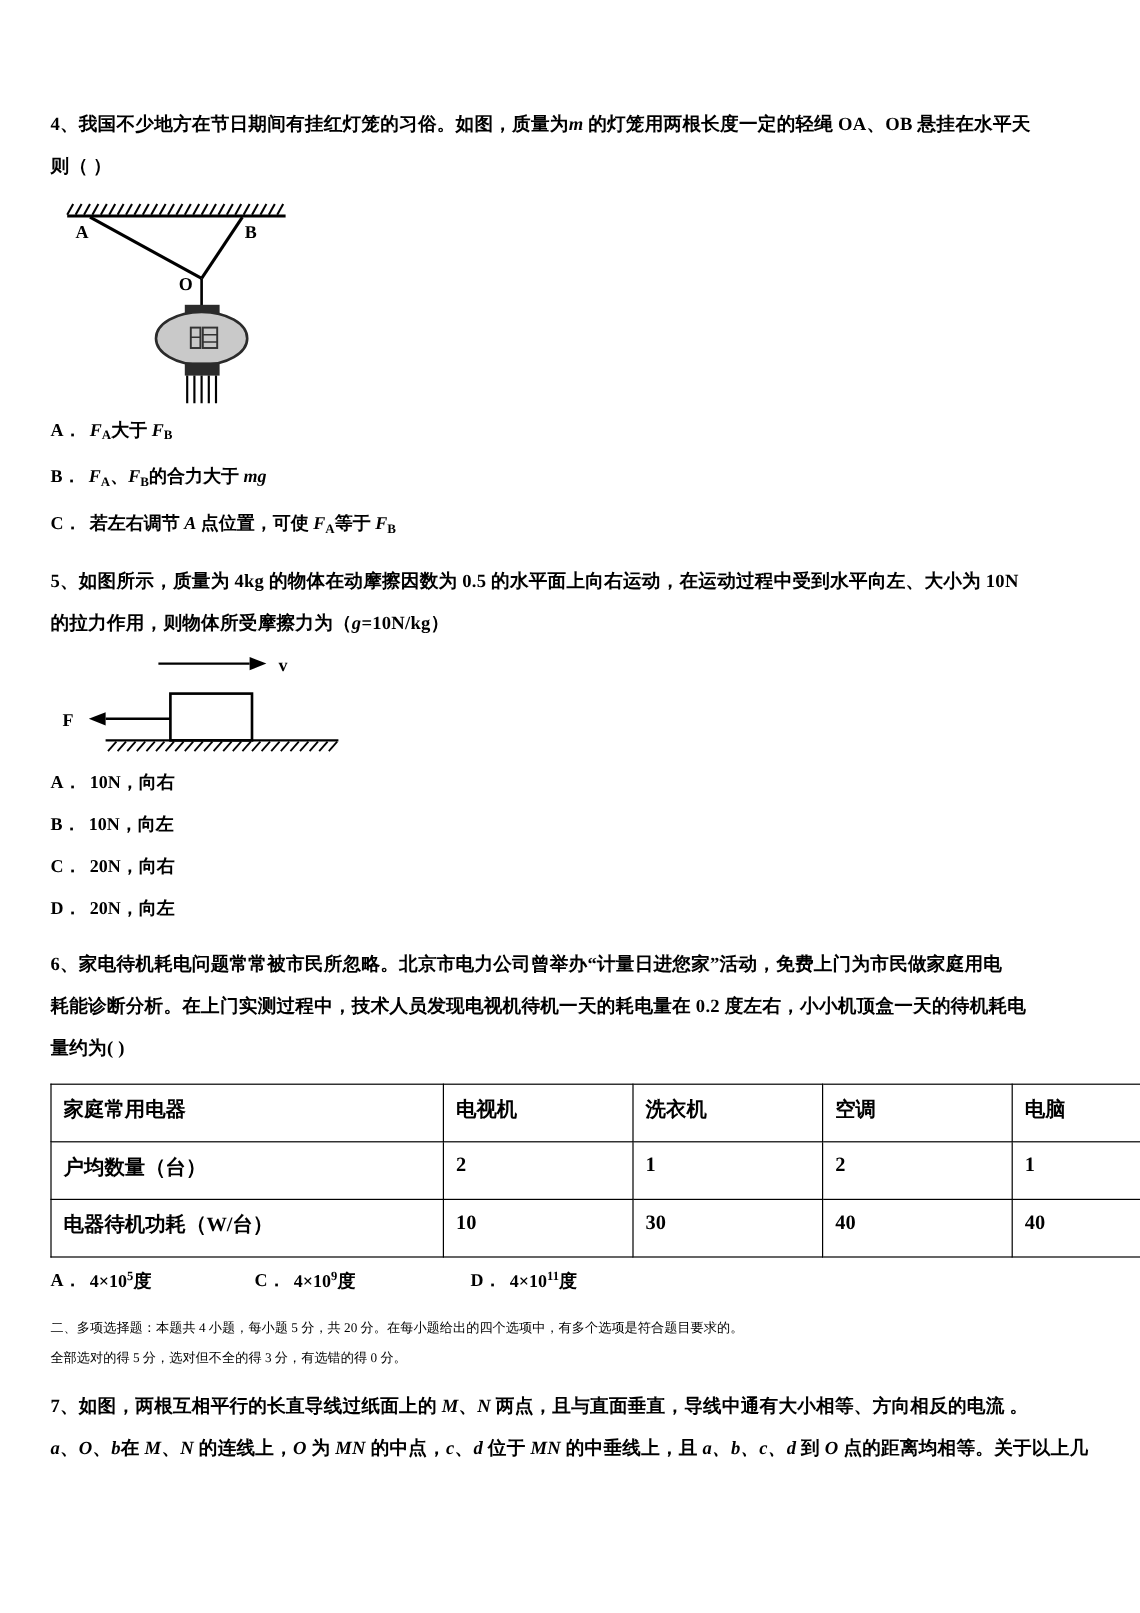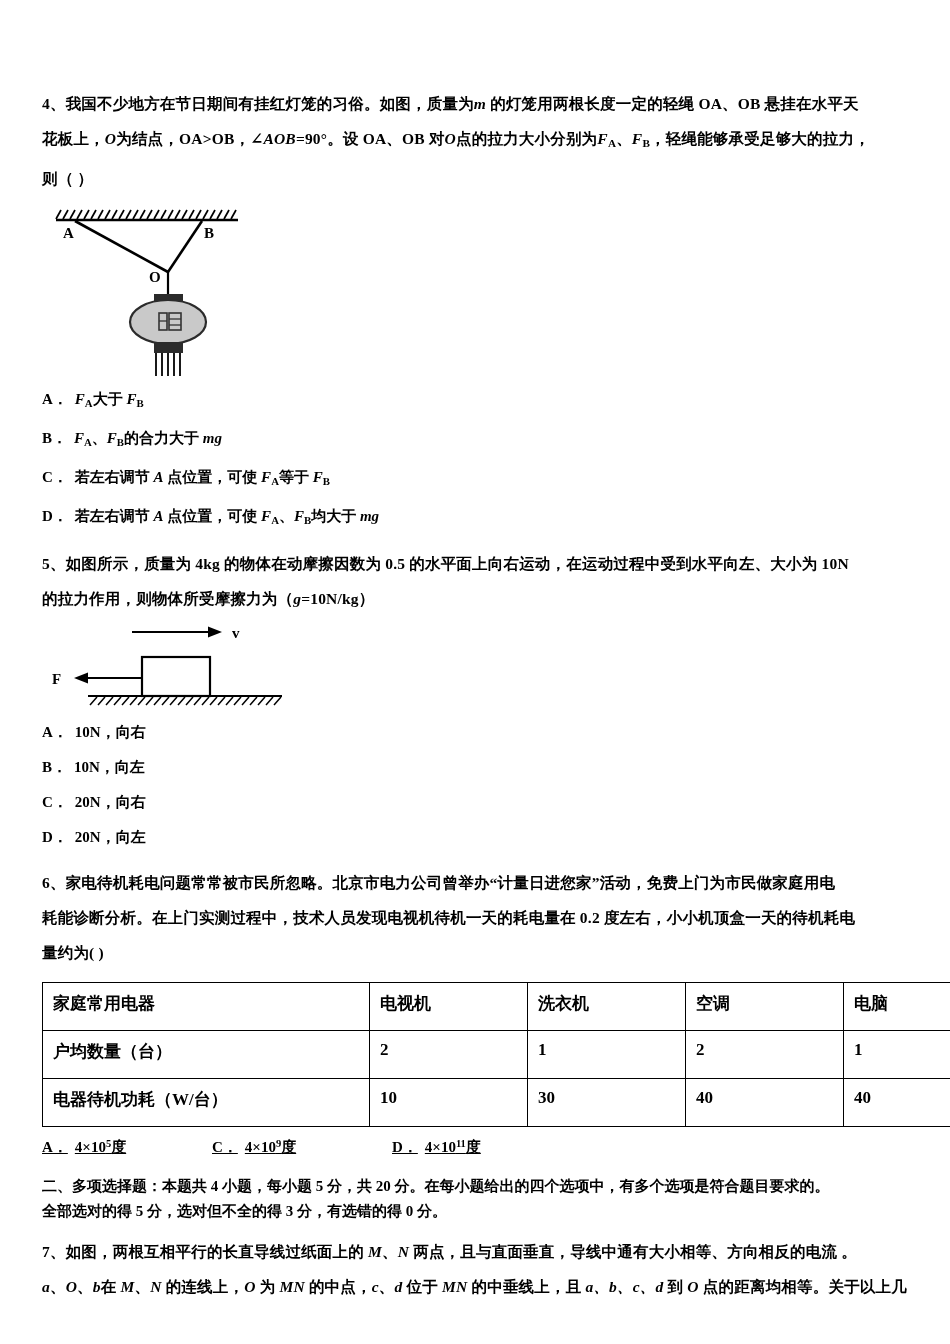--- a/index.html
+++ b/index.html
@@ -57,22 +57,22 @@
     flex-direction: column;
   }
   .opt-row .col-a { width: 345px; flex: none; }
   .opt-row .col-b { flex: none; }
 
   .it { font-style: italic; }
   sub { font-size: 0.72em; vertical-align: -0.28em; font-style: normal; }
   sup { font-size: 0.7em; vertical-align: 0.5em; font-style: normal; }
 
   .sec-head {
-    font-size: 15px;
-    font-weight: bold;
+    font-size: 11px;
+    font-weight: normal;
     line-height: 25px;
   }
 
   
   .fig-lantern {
     position: relative;
     width: 260px;
     height: 180px;
     margin-top: 6px;
   }
@@ -103,39 +103,35 @@
   }
   table.data-table td.c0 { width: 306px; }
   table.data-table td.cn { width: 137px; }
 
   .opt-grid {
     display: flex;
     font-size: 15px;
     font-weight: bold;
     line-height: 30px;
     margin-top: 2px;
-    text-decoration: underline;
   }
   .opt-grid > div { flex: none; }
   .og1 { width: 170px; }
   .og2 { width: 177px; }
   .og3 { width: 180px; }
 </style>
 </head>
 <body>
 
 <div class="page">
  <div class="content">
 
   <div>
     <div class="qline stem">
       <span>4、我国不少地方在节日期间有挂红灯笼的习俗。如图，质量为</span><span class="it">m</span> <span>的灯笼用两根长度一定的轻绳 OA、OB 悬挂在水平天</span>
-    </div>
-    <div class="qline stem">
-      <span>花板上，</span><span class="it">O</span><span>为结点，OA&gt;OB，</span><span class="it">∠AOB</span><span>=90°。设 OA、OB 对</span><span class="it">O</span><span>点的拉力大小分别为</span><span class="it">F</span><sub>A</sub><span>、</span><span class="it">F</span><sub>B</sub><span>，轻绳能够承受足够大的拉力，</span>
     </div>
     <div class="qline stem">则（      ）</div>
 
     <div class="fig-lantern">
       <svg width="260" height="180" viewBox="0 0 260 180">
 
         <line x1="14" y1="18" x2="196" y2="18" stroke="#000" stroke-width="2.4"></line>
 
         <g stroke="#000" stroke-width="1.7">
           <line x1="14" y1="17" x2="19" y2="8"></line>
@@ -202,23 +198,20 @@
 
     <div class="opt">
       <span class="opt-label">A．</span><span class="it">F</span><sub>A</sub><span>大于 </span><span class="it">F</span><sub>B</sub>
     </div>
     <div class="opt">
       <span class="opt-label">B．</span><span class="it">F</span><sub>A</sub><span>、</span><span class="it">F</span><sub>B</sub><span>的合力大于 </span><span class="it">mg</span>
     </div>
     <div class="opt">
       <span class="opt-label">C．</span><span>若左右调节 </span><span class="it">A</span><span> 点位置，可使 </span><span class="it">F</span><sub>A</sub><span>等于 </span><span class="it">F</span><sub>B</sub>
     </div>
-    <div class="opt">
-      <span class="opt-label">D．</span><span>若左右调节 </span><span class="it">A</span><span> 点位置，可使 </span><span class="it">F</span><sub>A</sub><span>、</span><span class="it">F</span><sub>B</sub><span>均大于 </span><span class="it">mg</span>
-    </div>
   </div>
 
   <div style="margin-top:8px;">
     <div class="qline stem">5、如图所示，质量为 4kg 的物体在动摩擦因数为 0.5 的水平面上向右运动，在运动过程中受到水平向左、大小为 10N</div>
     <div class="qline stem">
       <span>的拉力作用，则物体所受摩擦力为（</span><span class="it">g</span><span>=10N/kg）</span>
     </div>
 
     <div class="fig-block">
       <svg width="300" height="95" viewBox="0 0 300 95">

